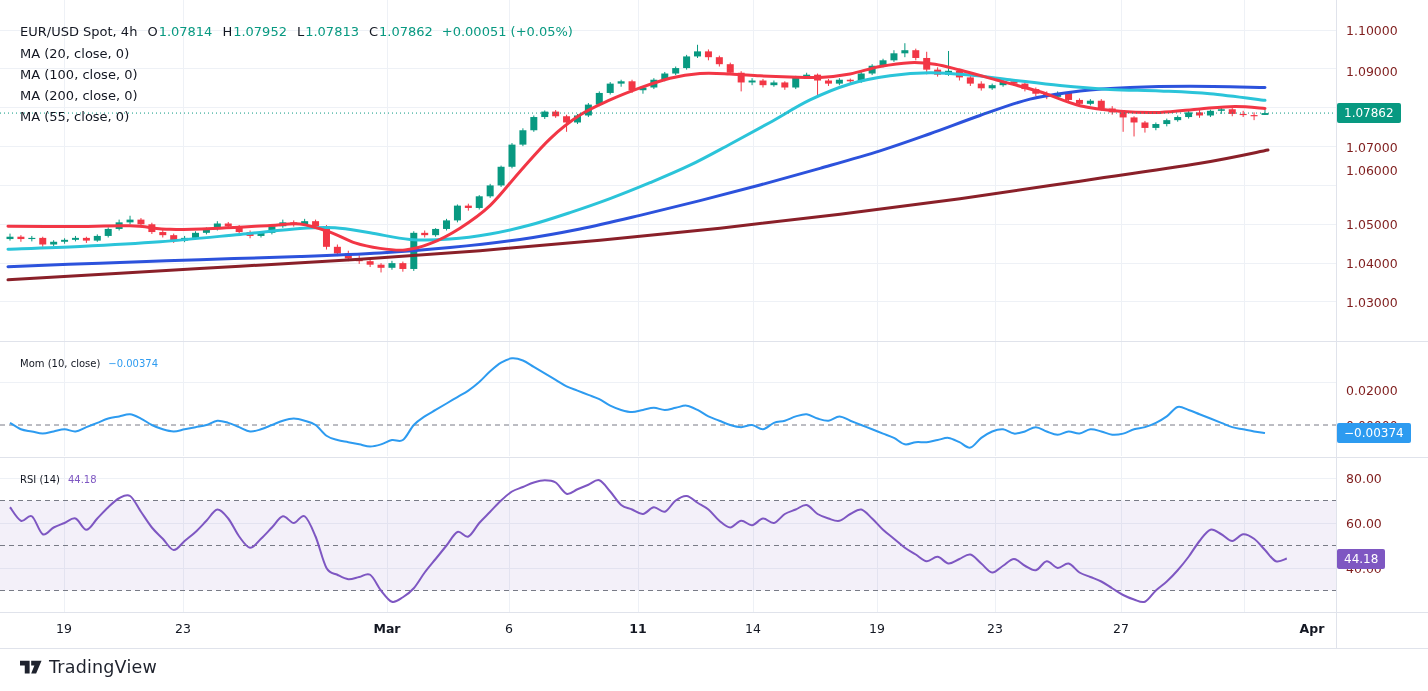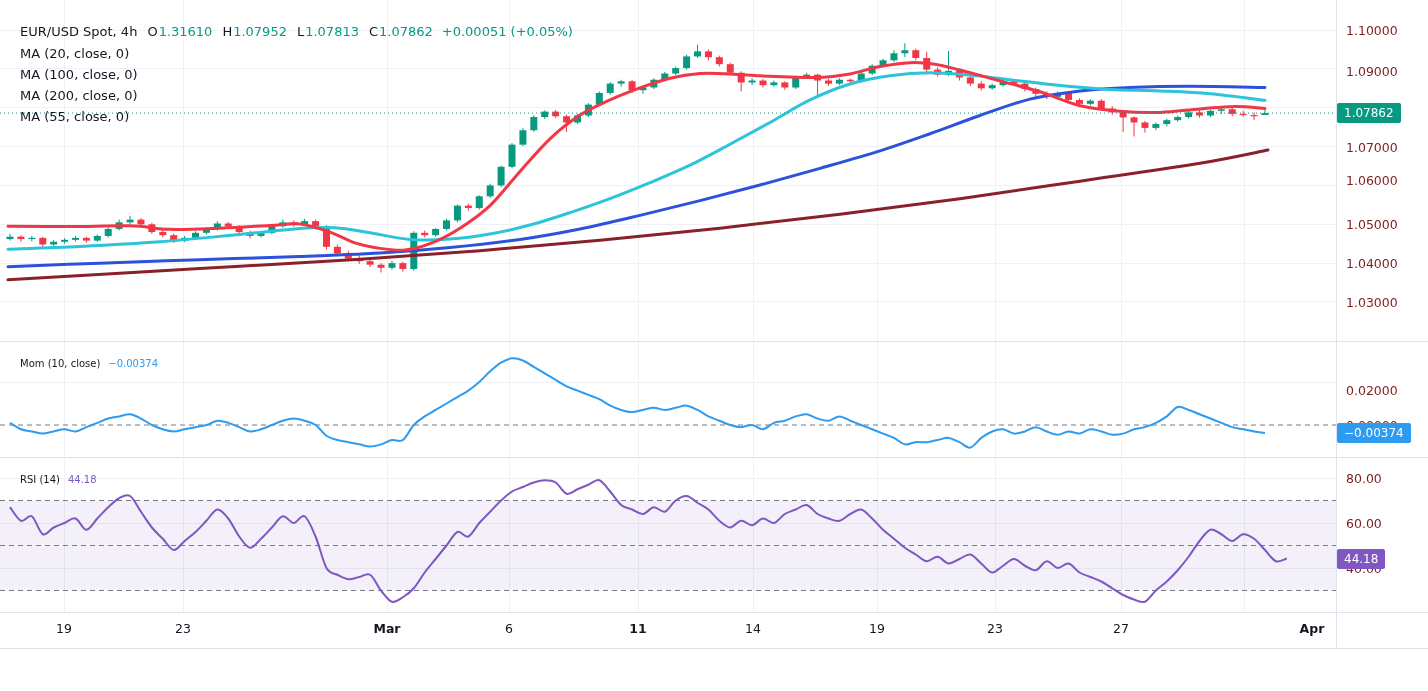--- a/index.html
+++ b/index.html
@@ -326,38 +326,38 @@
   <div class="sep" style="top:457px"></div>
   <div class="sep" style="top:612px"></div>
   <div class="sep" style="top:648px"></div>
   <div class="axis-v" style="left:1336px"></div>
 
   <div id="price-axis">
       <span class="tick" style="left: 1346px; top: 30px;">1.10000</span>
       <span class="tick" style="left: 1346px; top: 71px;">1.09000</span>
       <span class="tick" style="left: 1346px; top: 107.714px;">1.08000</span>
       <span class="tick" style="left: 1346px; top: 146.571px;">1.07000</span>
-      <span class="tick" style="left: 1346px; top: 180px;">1.06000</span>
+      <span class="tick" style="left: 1346px; top: 170px;">1.06000</span>
       <span class="tick" style="left: 1346px; top: 224.285px;">1.05000</span>
       <span class="tick" style="left: 1346px; top: 263.142px;">1.04000</span>
       <span class="tick" style="left: 1346px; top: 301.999px;">1.03000</span>
       <span class="tick" style="left: 1346px; top: 382px; margin-top: 8px;">0.02000</span>
       <span class="tick" style="left: 1346px; top: 425px;">0.00000</span>
       <span class="tick" style="left: 1346px; top: 478px;">80.00</span>
       <span class="tick" style="left: 1346px; top: 523px;">60.00</span>
       <span class="tick" style="left: 1346px; top: 568px;">40.00</span>
     </div>
 
   <div class="badge" id="price-badge" style="top: 103.076px; background: rgb(8, 153, 129);">1.07862</div>
   <div class="badge" id="mom-badge" style="top: 423.041px; background: rgb(45, 155, 240);">−0.00374</div>
   <div class="badge" id="rsi-badge" style="top: 548.595px; background: rgb(126, 87, 194);">44.18</div>
 
   <div id="legend">
     <div class="lrow" style="top:24px">
-      <span>EUR/USD Spot, 4h</span><span class="ohlc-l">O</span><span class="ohlc-v">1.31610</span><span class="ohlc-l">H</span><span class="ohlc-v">1.07952</span><span class="ohlc-l">L</span><span class="ohlc-v">1.07813</span><span class="ohlc-l">C</span><span class="ohlc-v">1.07862</span><span class="ohlc-v" style="margin-left:9px">+0.00051 (+0.05%)</span>
+      <span>EUR/USD Spot, 4h</span><span class="ohlc-l">O</span><span class="ohlc-v">1.07814</span><span class="ohlc-l">H</span><span class="ohlc-v">1.07952</span><span class="ohlc-l">L</span><span class="ohlc-v">1.07813</span><span class="ohlc-l">C</span><span class="ohlc-v">1.07862</span><span class="ohlc-v" style="margin-left:9px">+0.00051 (+0.05%)</span>
     </div>
     <div class="lrow" style="top:46px">MA (20, close, 0)</div>
     <div class="lrow" style="top:67px">MA (100, close, 0)</div>
     <div class="lrow" style="top:88px">MA (200, close, 0)</div>
     <div class="lrow" style="top:109px">MA (55, close, 0)</div>
   </div>
 
   <div id="mom-legend" style="top:358px">
     <span>Mom (10, close)</span><span class="ind-val" id="mom-legend-val" style="color: rgb(45, 155, 240);">−0.00374</span>
   </div>
@@ -371,13 +371,22 @@
       <span class="ttick bold" style="left: 387px;">Mar</span>
       <span class="ttick" style="left: 509px;">6</span>
       <span class="ttick" style="left: 638px; font-weight: bold;">11</span>
       <span class="ttick" style="left: 753px;">14</span>
       <span class="ttick" style="left: 877px;">19</span>
       <span class="ttick" style="left: 995px;">23</span>
       <span class="ttick" style="left: 1121px;">27</span>
       <span class="ttick bold" style="left: 1312px;">Apr</span>
     </div>
 
+  <div id="footer">
+    <a id="logo">
+      <svg width="22" height="15" viewBox="0 0 24 15">
+        <path d="M0 0 H10.5 V14 H5.2 V5.2 H0 Z" fill="#1e222d"></path>
+        <path d="M12.2 0 H23.5 L17.6 14 H12.2 L15.7 5.2 H12.2 Z" fill="#1e222d"></path>
+      </svg>
+      <span>TradingView</span>
+    </a>
+  </div>
 </div>
 
 </body></html>

